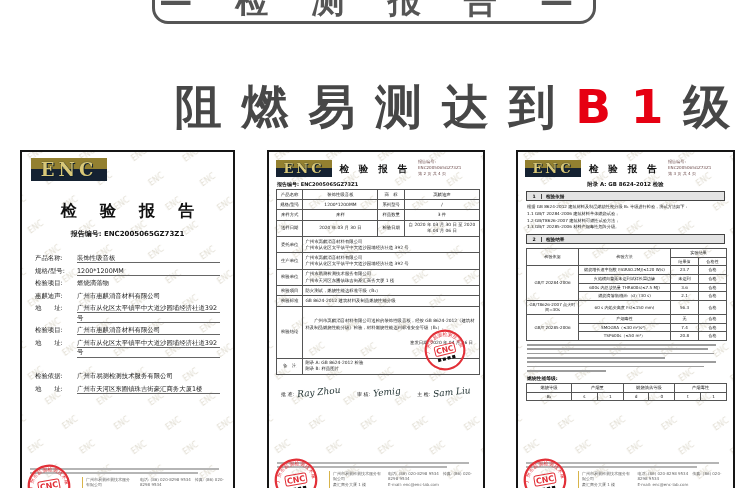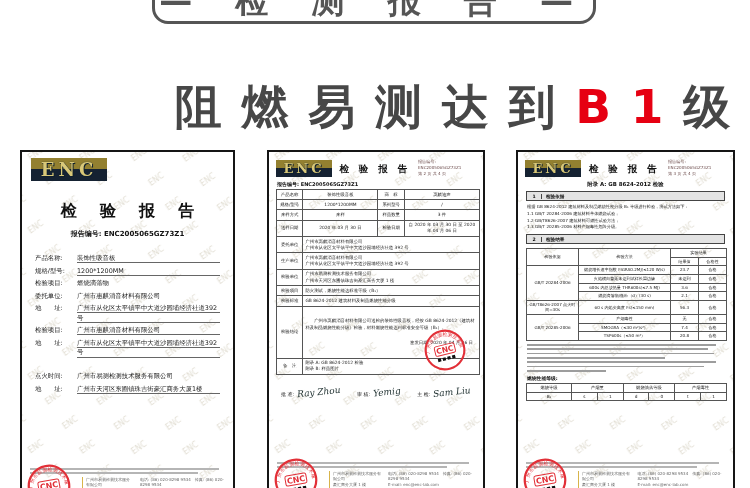--- a/index.html
+++ b/index.html
@@ -120,38 +120,38 @@
         </div>
       <div class="frow">
           <span class="flabel">规格/型号:</span>
           <span class="fval">1200*1200MM</span>
         </div>
       <div class="frow">
           <span class="flabel">检验项目:</span>
           <span class="fval">燃烧滴落物</span>
         </div>
       <div class="frow">
-          <span class="flabel">委托单位:</span>
+          <span class="flabel">惠麒迪声:</span>
           <span class="fval">广州市惠麒消音材料有限公司</span>
         </div>
       <div class="frow">
           <span class="flabel">地　　址:</span>
           <span class="fval">广州市从化区太平镇平中大道沙园埔经济社道392号</span>
         </div>
       <div class="frow">
           <span class="flabel">检验项目:</span>
           <span class="fval">广州市惠麒消音材料有限公司</span>
         </div>
       <div class="frow">
           <span class="flabel">地　　址:</span>
           <span class="fval">广州市从化区太平镇平中大道沙园埔经济社道392号</span>
         </div>
       <div class="gap"></div>
       <div class="frow">
-          <span class="flabel">点火时间:</span>
+          <span class="flabel">检验依据:</span>
           <span class="fval">广州市易测检测技术服务有限公司</span>
         </div>
       <div class="frow">
           <span class="flabel">地　　址:</span>
           <span class="fval">广州市天河区东圃镇珠吉街豪汇商务大厦1楼</span>
         </div>
     </div>
     <div class="cfoot">
       <div class="disc">
         <i class="bar" style="width:97%"></i>

